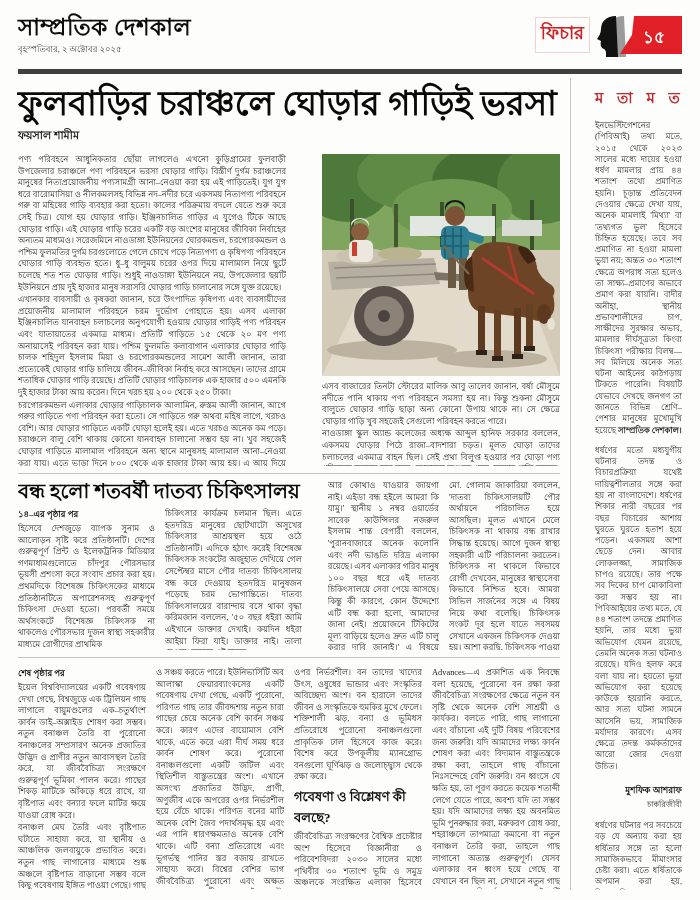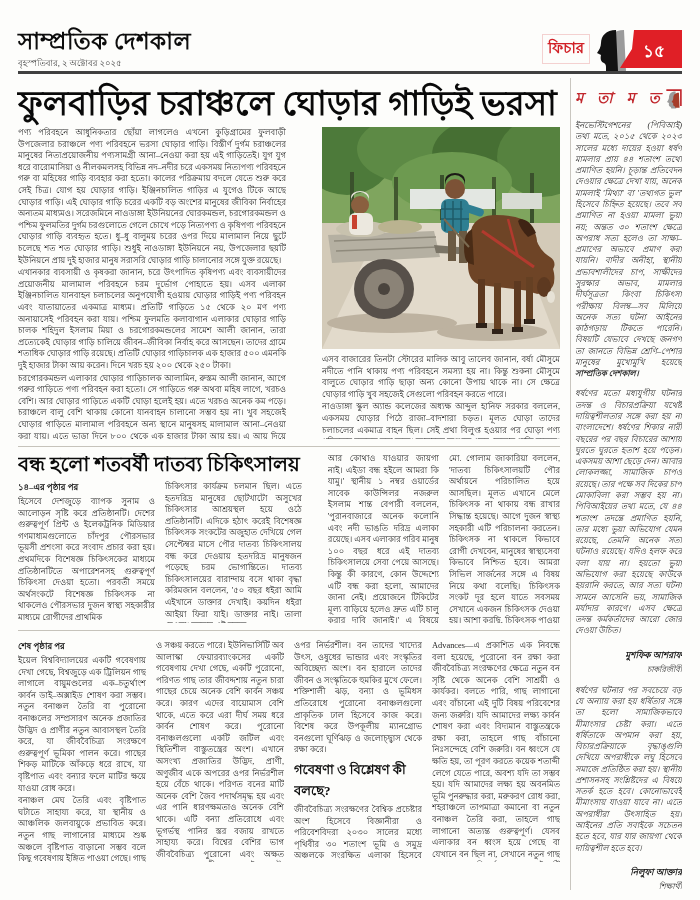--- a/index.html
+++ b/index.html
@@ -1,30 +1,30 @@
 <!DOCTYPE html>
 <html><head>
 <meta charset="utf-8">
 <style>
   * { margin:0; padding:0; box-sizing:border-box; }
   html,body { width:700px; height:900px; background:#f6f5f1; }
   body { font-family:"Liberation Serif","DejaVu Serif",serif; color:#1b1b1b; }
   .page { width:700px; height:900px; background:#fdfdfb; padding:14px 18px 10px 18px; overflow:hidden; position:relative; }
 
   
-  .hdr { display:flex; justify-content:space-between; align-items:flex-end; border-bottom:3px solid #404040; padding-bottom:0; height:60px; }
+  .hdr { display:flex; justify-content:space-between; align-items:flex-end; border-bottom:5px solid #404040; padding-bottom:12px; height:60px; }
   .mast-title { font-size:23px; font-weight:bold; letter-spacing:0.5px; color:#0d0d0d; line-height:1.05; }
   .mast-date { font-size:8.5px; color:#444; margin-top:3px; }
   .badge { display:flex; align-items:center; gap:4px; }
-  .badge-label { color:#d12127; font-size:15px; font-weight:bold; border:1px solid #d1212733; padding:1px 5px 2px 5px; }
+  .badge-label { color:#d12127; font-size:18px; font-weight:bold; border:1px solid #d1212733; padding:1px 5px 2px 5px; }
 
   
   .content { display:flex; height:812px; margin-top:4px; }
   .main { flex:1; min-width:0; padding-right:10px; }
-  .sidebar { width:112px; border-left:1px solid #c9c6bf; padding-left:4px; overflow:hidden;font-style:italic; }
+  .sidebar { width:112px; border-left:1px solid #c9c6bf; padding-left:24px; overflow:hidden; }
 
   h1.headline { font-size:34px; line-height:1.15; font-weight:bold; color:#090909; margin:6px 0 4px 0; }
   .byline { font-size:11px; font-weight:bold; color:#222; margin-bottom:8px; }
 
   .lead-body { display:flex; height:312px; overflow:hidden; }
   .lead-text { flex:1; min-width:0; overflow:hidden; }
   .bt { font-size:8.4px; line-height:1.38; text-align:justify; color:#1f1f1f; }
   .bt + .bt { margin-top:1px; }
   .photo-col { width:238px; flex:0 0 238px; overflow:hidden;margin-left:36px; }
   .photo-frame { width:238px; height:222px; overflow:hidden; background:#dfe3d4; }
@@ -73,20 +73,21 @@
         <text x="60" y="30" text-anchor="middle" font-size="17" font-weight="bold" fill="#ffffff" font-family="Liberation Serif, serif">১৫</text>
       </svg>
     </div>
   </div>
 
   <div class="content">
 
     <div class="main">
 
       <h1 class="headline">ফুলবাড়ির চরাঞ্চলে ঘোড়ার গাড়িই ভরসা</h1>
+      <div class="byline">ফয়সাল শামীম</div>
 
       <div class="lead-body">
         <div class="lead-text">
           <p class="bt">পণ্য পরিবহনে আধুনিকতার ছোঁয়া লাগলেও এখনো কুড়িগ্রামের ফুলবাড়ী উপজেলার চরাঞ্চলে পণ্য পরিবহনে ভরসা ঘোড়ার গাড়ি। বিস্তীর্ণ দুর্গম চরাঞ্চলের মানুষের নিত্যপ্রয়োজনীয় পণ্যসামগ্রী আনা–নেওয়া করা হয় এই গাড়িতেই। যুগ যুগ ধরে বারোমাসিয়া ও নীলকমলসহ বিভিন্ন নদ–নদীর চরে একসময় নিত্যপণ্য পরিবহনে গরু বা মহিষের গাড়ি ব্যবহার করা হতো। কালের পরিক্রমায় বদলে যেতে শুরু করে সেই চিত্র। যোগ হয় ঘোড়ার গাড়ি। ইঞ্জিনচালিত গাড়ির এ যুগেও টিকে আছে ঘোড়ার গাড়ি। এই ঘোড়ার গাড়ি চরের একটি বড় অংশের মানুষের জীবিকা নির্বাহের অন্যতম মাধ্যমও। সরেজমিনে নাওডাঙ্গা ইউনিয়নের ঘোরকমন্ডল, চরগোরকমন্ডল ও পশ্চিম ফুলমতির দুর্গম চরগুলোতে গেলে চোখে পড়ে নিত্যপণ্য ও কৃষিপণ্য পরিবহনে ঘোড়ার গাড়ি ব্যবহৃত হতে। ধু–ধু বালুময় চরের ওপর দিয়ে মালামাল নিয়ে ছুটে চলেছে শত শত ঘোড়ার গাড়ি। শুধুই নাওডাঙ্গা ইউনিয়নে নয়, উপজেলার ছয়টি ইউনিয়নে প্রায় দুই হাজার মানুষ সরাসরি ঘোড়ার গাড়ি চালানোর সঙ্গে যুক্ত রয়েছে।</p>
           <p class="bt">এখানকার ব্যবসায়ী ও কৃষকরা জানান, চরে উৎপাদিত কৃষিপণ্য এবং ব্যবসায়ীদের প্রয়োজনীয় মালামাল পরিবহনে চরম দুর্ভোগ পোহাতে হয়। এসব এলাকা ইঞ্জিনচালিত যানবাহন চলাচলের অনুপযোগী হওয়ায় ঘোড়ার গাড়িই পণ্য পরিবহন এবং যাতায়াতের একমাত্র মাধ্যম। প্রতিটি গাড়িতে ১৫ থেকে ২০ মণ পণ্য অনায়াসেই পরিবহন করা যায়। পশ্চিম ফুলমতি কলাবাগান এলাকার ঘোড়ার গাড়ি চালক শহিদুল ইসলাম মিয়া ও চরগোরকমন্ডলের সামেশ আলী জানান, তারা প্রত্যেকেই ঘোড়ার গাড়ি চালিয়ে জীবন–জীবিকা নির্বাহ করে আসছেন। তাদের গ্রামে শতাধিক ঘোড়ার গাড়ি রয়েছে। প্রতিটি ঘোড়ার গাড়িচালক এক হাজার ৫০০ এমনকি দুই হাজার টাকা আয় করেন। দিনে খরচ হয় ২০০ থেকে ২৫০ টাকা।</p>
           <p class="bt">চরগোরকমন্ডল এলাকার ঘোড়ার গাড়িচালক আলামিন, রুস্তম আলী জানান, আগে গরুর গাড়িতে পণ্য পরিবহন করা হতো। সে গাড়িতে গরু অথবা মহিষ লাগে, খরচও বেশি। আর ঘোড়ার গাড়িতে একটি ঘোড়া হলেই হয়। এতে খরচও অনেক কম পড়ে। চরাঞ্চলে বালু বেশি থাকায় কোনো যানবাহন চালানো সম্ভব হয় না। খুব সহজেই ঘোড়ার গাড়িতে মালামাল পরিবহনে অন্য স্থানে মানুষসহ মালামাল আনা–নেওয়া করা যায়। এতে ভাড়া দিনে ৮০০ থেকে এক হাজার টাকা আয় হয়। এ আয় দিয়ে আমাদের সংসার চলে।</p>
           <p class="bt">ফুলবাড়ীর বালারহাট বাজারের কাঠ ব্যবসায়ী আব্দুল লতিফ ও মুদি দোকানদার জালাল জানান, ঘোড়ার গাড়ি সব জায়গায় যেতে পারে। চরে ট্রাক্টর ও ভ্যান গাড়ি যেতে পারে না। সে ক্ষেত্রে ঘোড়ার গাড়ি পণ্য পরিবহনের একমাত্র ভরসা। সব জায়গায় গিয়ে সব ধরনের মালামাল বহন করতে পারে এই গাড়ি। এতে খরচ একটু বেশি হলেও সুবিধা অনেক।</p>
         </div>
         <div class="photo-col">
           <div class="photo-frame">

